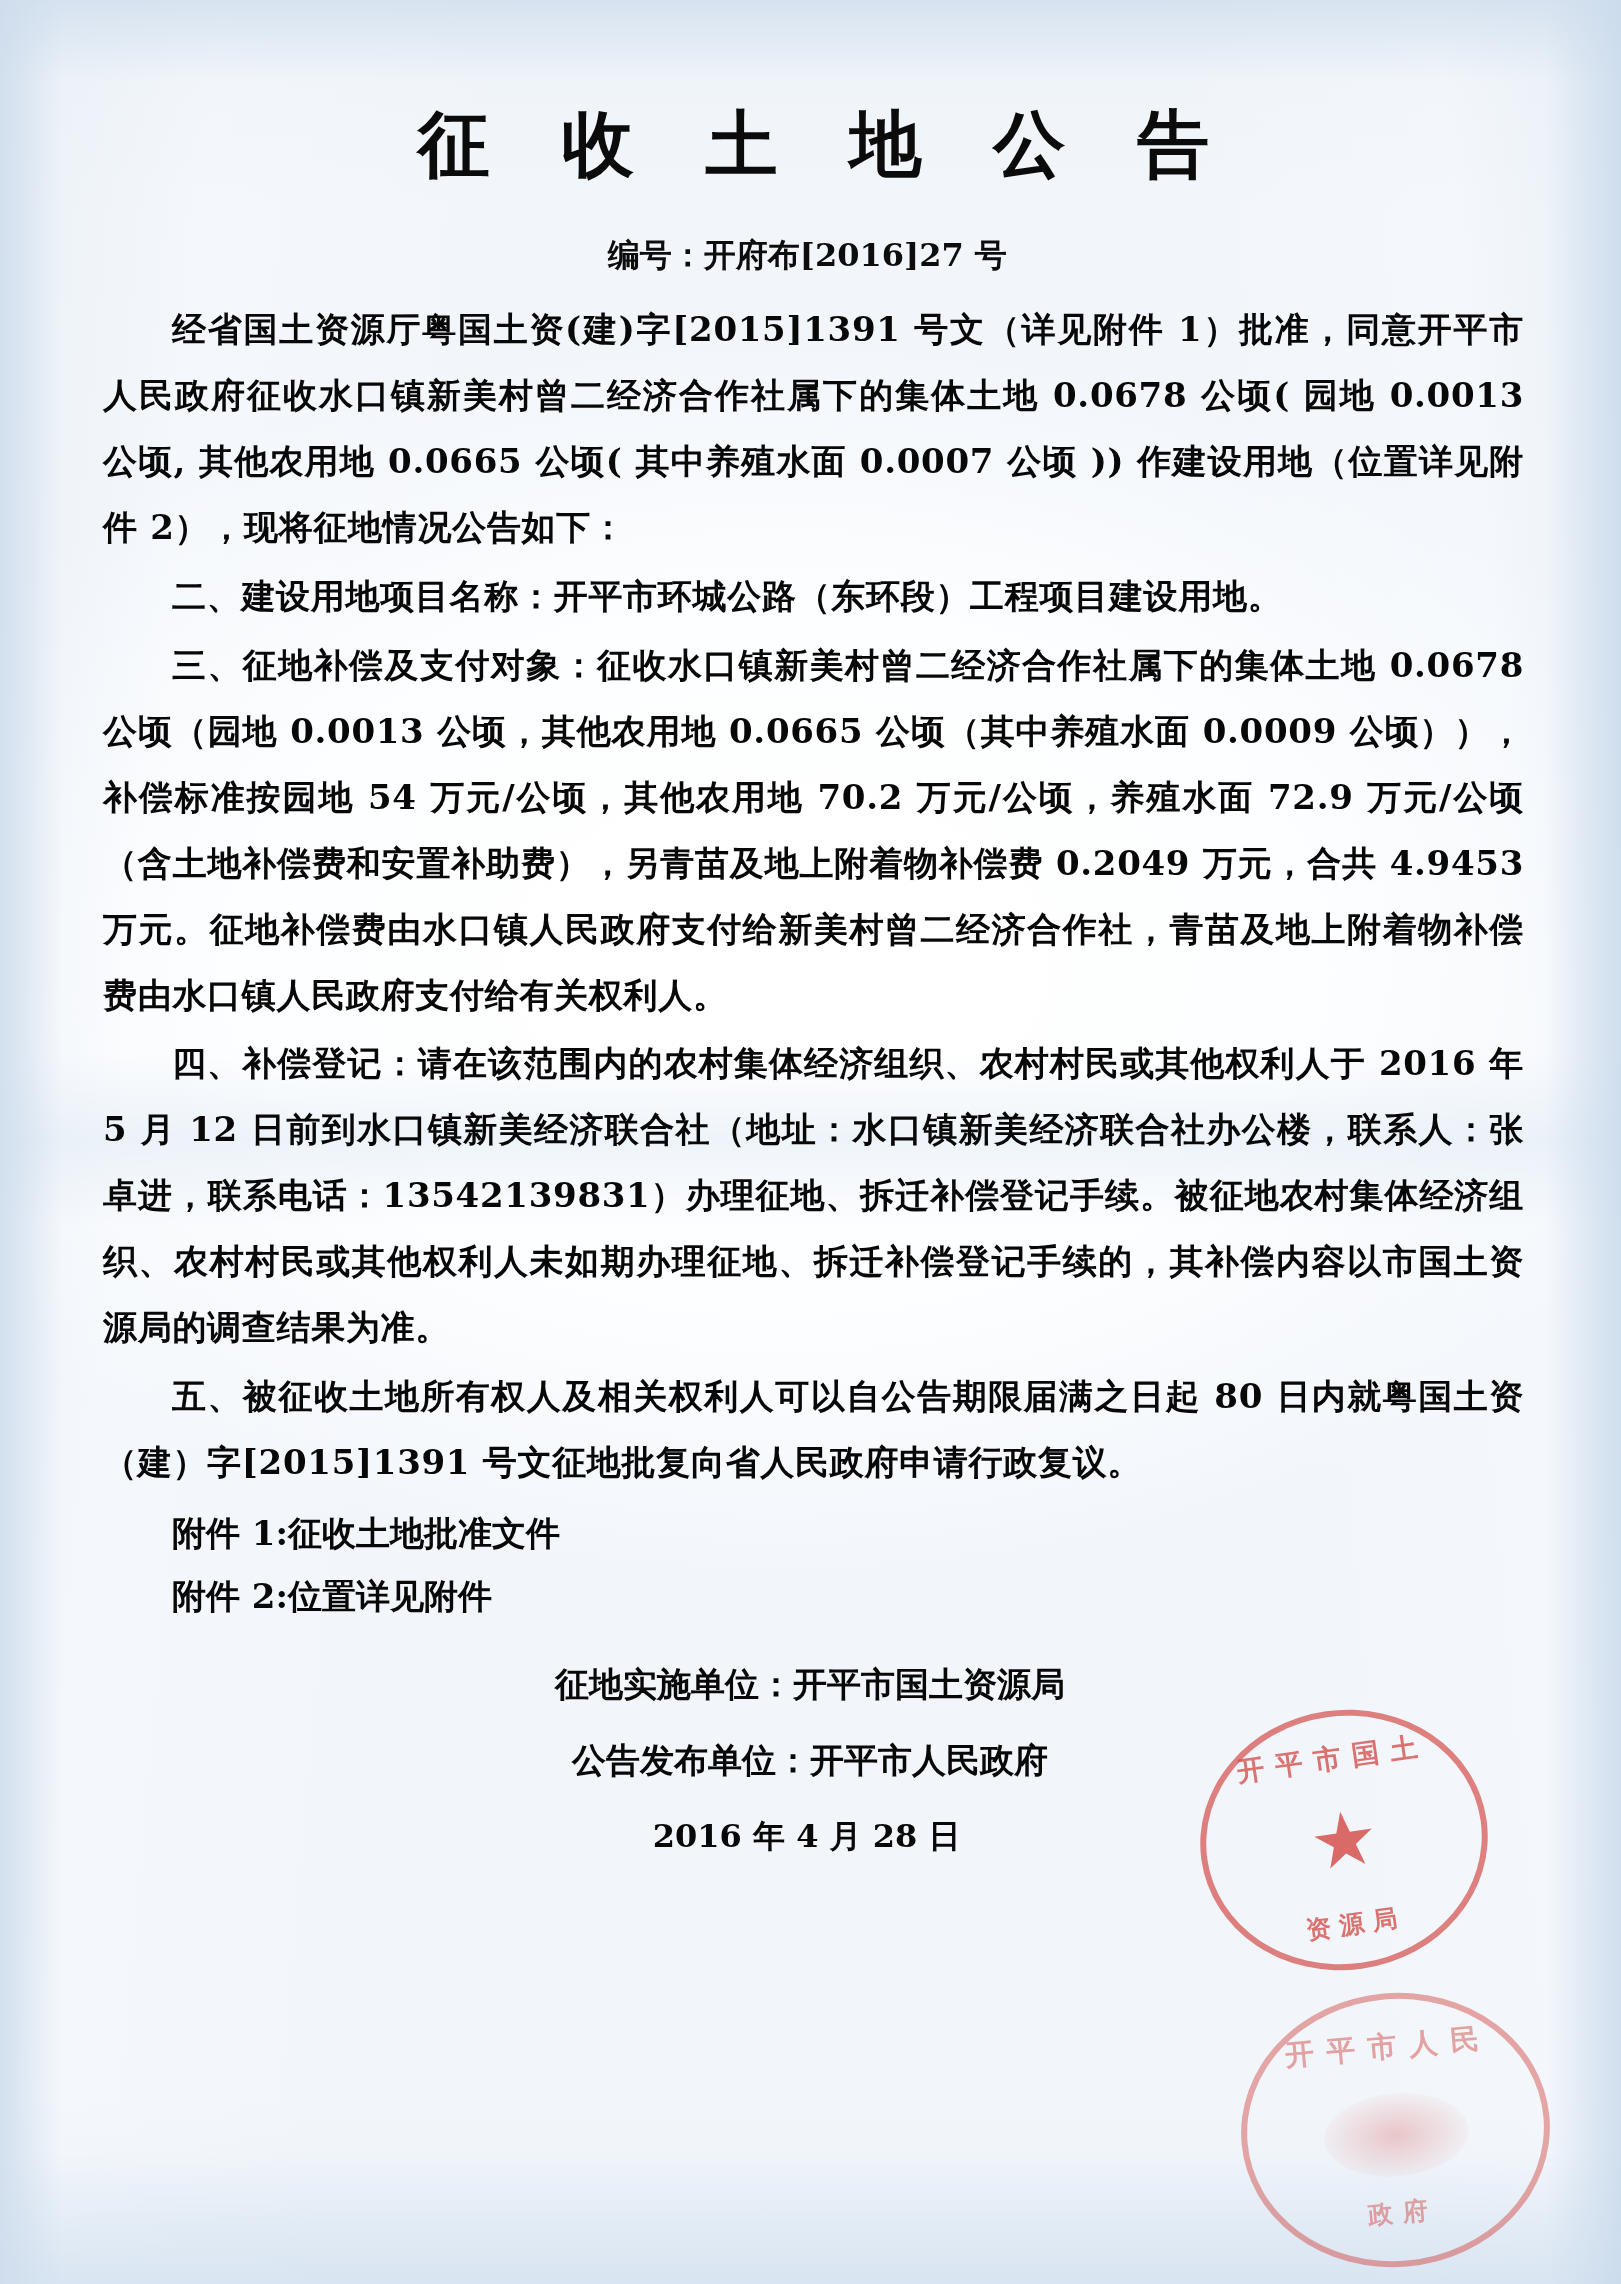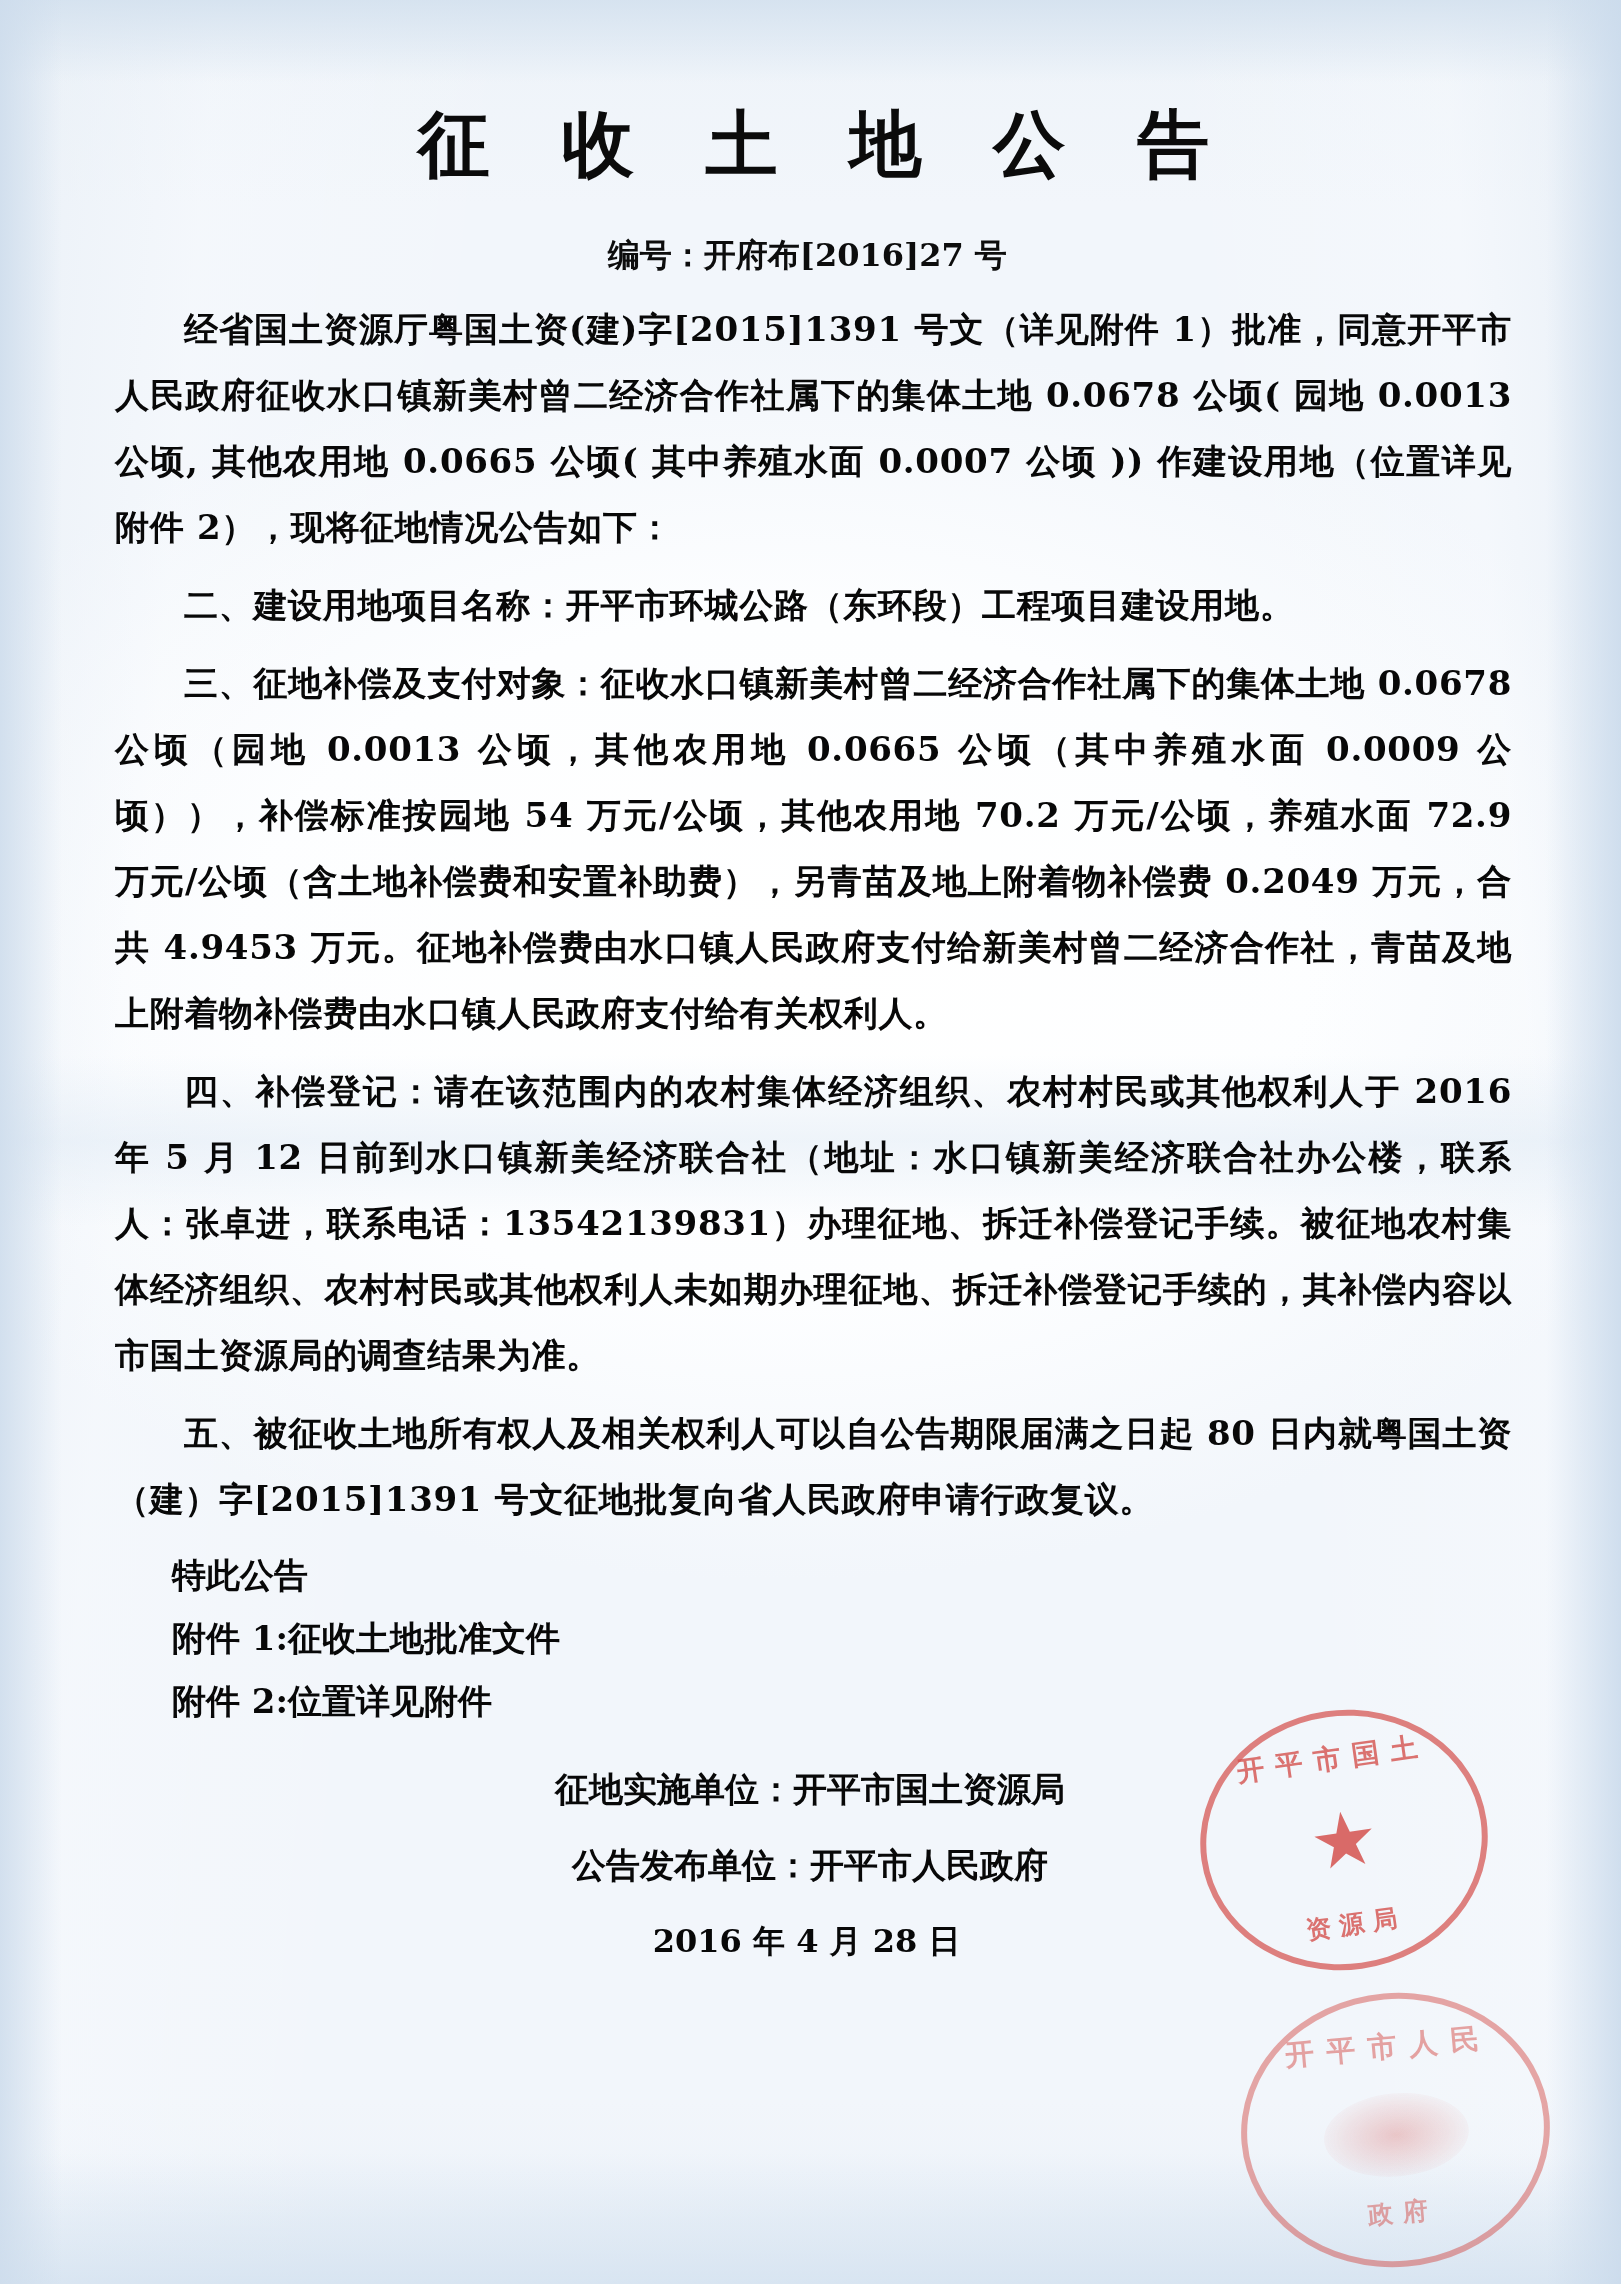--- a/index.html
+++ b/index.html
@@ -64,21 +64,21 @@
     font-size: 32px;
     font-weight: 700;
     color: #0d0d0d;
   }
 
   p.para {
     font-size: 34px;
     font-weight: 700;
     line-height: 66px;
     color: #080808;
-    margin: 12px;
+    margin: 0;
     text-indent: 69px;
     text-align: justify;
     text-justify: inter-character;
     letter-spacing: 0.7px;
   }
   p.para:first-of-type { margin-top: 18px; }
   p.para + p.para { margin-top: 2.8px; }
 
   .tail {
     margin-top: 6.9px;
@@ -197,21 +197,20 @@
 
     <div class="doc-number">编号：开府布[2016]27 号</div>
 
     <p class="para">经省国土资源厅粤国土资(建)字[2015]1391 号文（详见附件 1）批准，同意开平市人民政府征收水口镇新美村曾二经济合作社属下的集体土地 0.0678 公顷( 园地 0.0013 公顷, 其他农用地 0.0665 公顷( 其中养殖水面 0.0007 公顷 )) 作建设用地（位置详见附件 2），现将征地情况公告如下：</p>
     <p class="para">二、建设用地项目名称：开平市环城公路（东环段）工程项目建设用地。</p>
     <p class="para">三、征地补偿及支付对象：征收水口镇新美村曾二经济合作社属下的集体土地 0.0678 公顷（园地 0.0013 公顷，其他农用地 0.0665 公顷（其中养殖水面 0.0009 公顷）），补偿标准按园地 54 万元/公顷，其他农用地 70.2 万元/公顷，养殖水面 72.9 万元/公顷（含土地补偿费和安置补助费），另青苗及地上附着物补偿费 0.2049 万元，合共 4.9453 万元。征地补偿费由水口镇人民政府支付给新美村曾二经济合作社，青苗及地上附着物补偿费由水口镇人民政府支付给有关权利人。</p>
     <p class="para">四、补偿登记：请在该范围内的农村集体经济组织、农村村民或其他权利人于 2016 年 5 月 12 日前到水口镇新美经济联合社（地址：水口镇新美经济联合社办公楼，联系人：张卓进，联系电话：13542139831）办理征地、拆迁补偿登记手续。被征地农村集体经济组织、农村村民或其他权利人未如期办理征地、拆迁补偿登记手续的，其补偿内容以市国土资源局的调查结果为准。</p>
     <p class="para">五、被征收土地所有权人及相关权利人可以自公告期限届满之日起 80 日内就粤国土资（建）字[2015]1391 号文征地批复向省人民政府申请行政复议。</p>
 
     <div class="tail">
-      <div class="line">特此公告</div>
       <div class="line">附件 1:征收土地批准文件</div>
       <div class="line">附件 2:位置详见附件</div>
     </div>
 
     <div class="signoff">
       <div class="sline">征地实施单位：开平市国土资源局</div>
       <div class="sline">公告发布单位：开平市人民政府</div>
       <div class="sline date">2016 年 4 月 28 日</div>
     </div>
 

